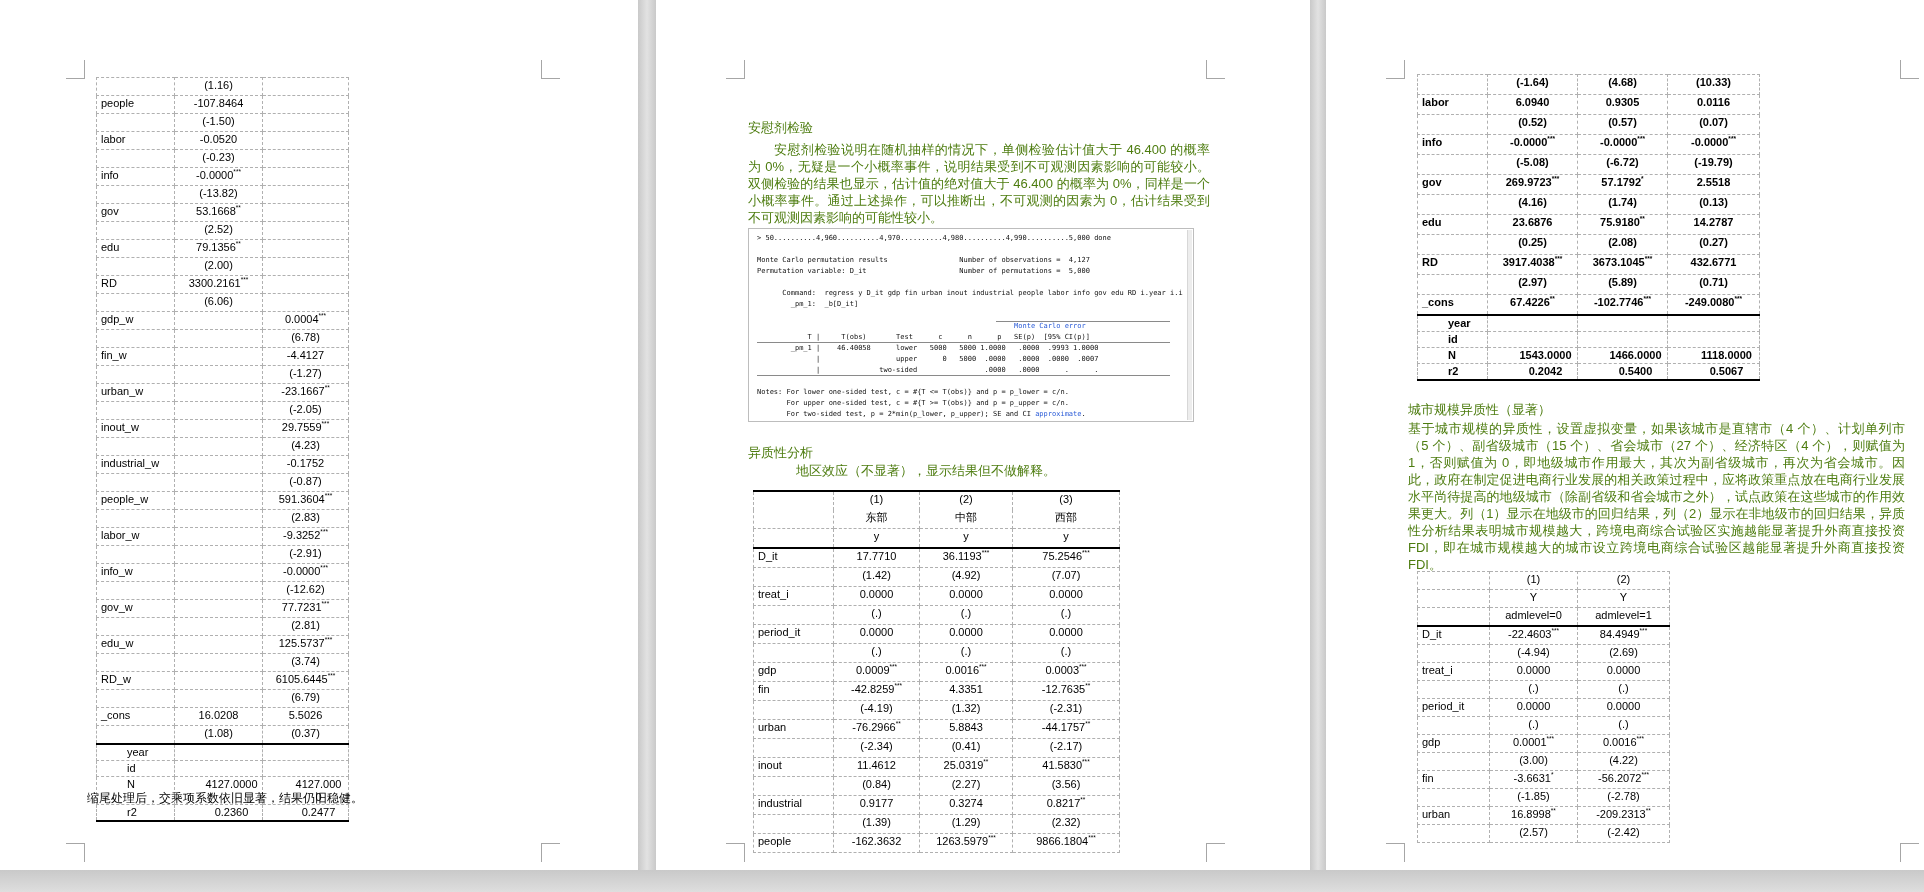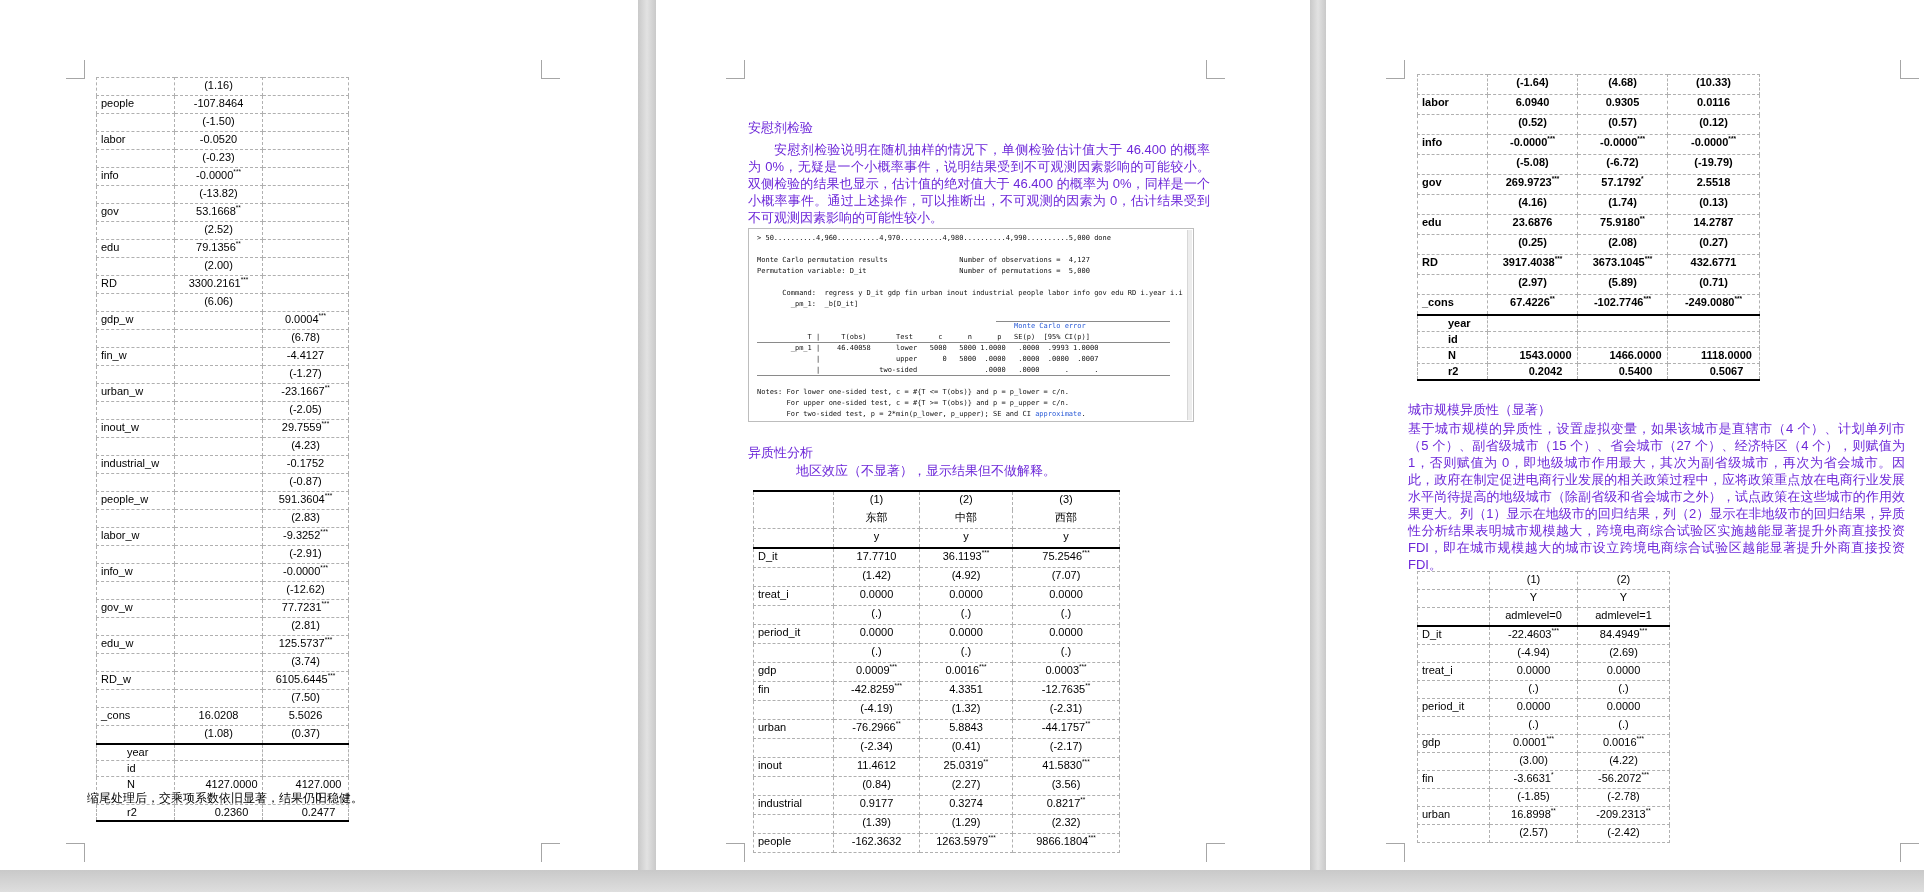--- a/index.html
+++ b/index.html
@@ -32,21 +32,21 @@
   tr.thick-top td{border-top:2px solid #000;}
   tr.thick-bot td{border-bottom:2px solid #000;}
   tr.nb td{border-bottom:none;}
   tr.hdr td{text-align:center;}
   tr.sm td{height:14px;padding-left:30px;}
   .t1 td{height:16px;}
   .t2 td{height:17px;}
   .t3 td{height:18px;}
   .t4 td{height:16px;}
   
-  .zh{position:absolute;color:#6d28d9;font-size:13px;line-height:17px;}
+  .zh{position:absolute;color:#4d7c0f;font-size:13px;line-height:17px;}
   .para{text-align:justify;}
   .indent{text-indent:26px;}
   .caption{position:absolute;color:#000;font-size:12px;}
   
   .stata{position:absolute;background:#fff;border:1px solid #bdbdbd;
     font-family:"DejaVu Sans Mono","Liberation Mono",monospace;font-size:7px;
     line-height:11px;color:#111;overflow:hidden;}
   .stata-lines{position:absolute;left:0;top:4px;right:10px;}
   .stata-lines .ln{white-space:pre;position:relative;height:11px;padding-left:8px;overflow:hidden;}
   .stata-lines .ln:nth-child(9)::before{content:"";position:absolute;left:57%;right:3%;top:0;
@@ -247,21 +247,21 @@
             <td class="val">(3.74)</td>
           </tr>
           <tr>
             <td class="lbl">RD_w</td>
             <td class="val"></td>
             <td class="val">6105.6445<sup>***</sup></td>
           </tr>
           <tr>
             <td class="lbl"></td>
             <td class="val"></td>
-            <td class="val">(7.50)</td>
+            <td class="val">(6.79)</td>
           </tr>
           <tr>
             <td class="lbl">_cons</td>
             <td class="val">16.0208</td>
             <td class="val">5.5026</td>
           </tr>
           <tr>
             <td class="lbl"></td>
             <td class="val">(1.08)</td>
             <td class="val">(0.37)</td>
@@ -477,21 +477,21 @@
           <tr>
             <td class="lbl">labor</td>
             <td class="val">6.0940</td>
             <td class="val">0.9305</td>
             <td class="val">0.0116</td>
           </tr>
           <tr>
             <td class="lbl"></td>
             <td class="val">(0.52)</td>
             <td class="val">(0.57)</td>
-            <td class="val">(0.12)</td>
+            <td class="val">(0.07)</td>
           </tr>
           <tr>
             <td class="lbl">info</td>
             <td class="val">-0.0000<sup>***</sup></td>
             <td class="val">-0.0000<sup>***</sup></td>
             <td class="val">-0.0000<sup>***</sup></td>
           </tr>
           <tr>
             <td class="lbl"></td>
             <td class="val">(-5.08)</td>

